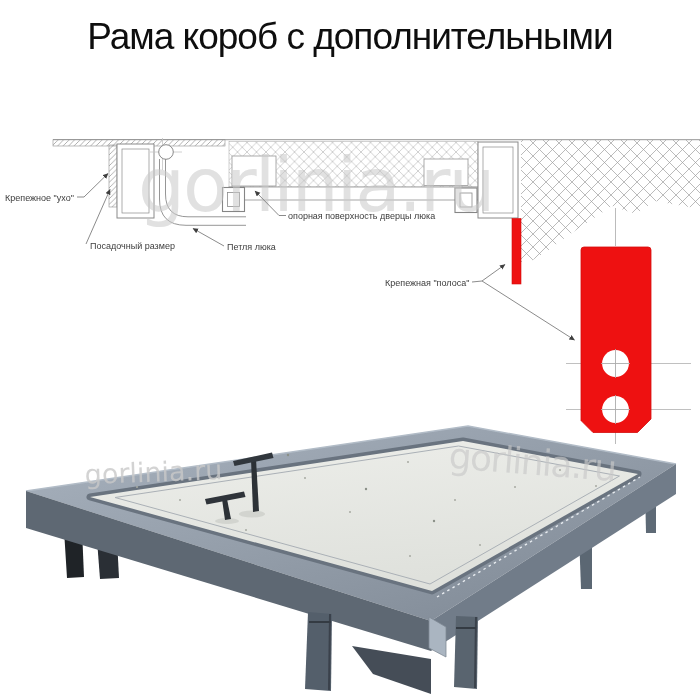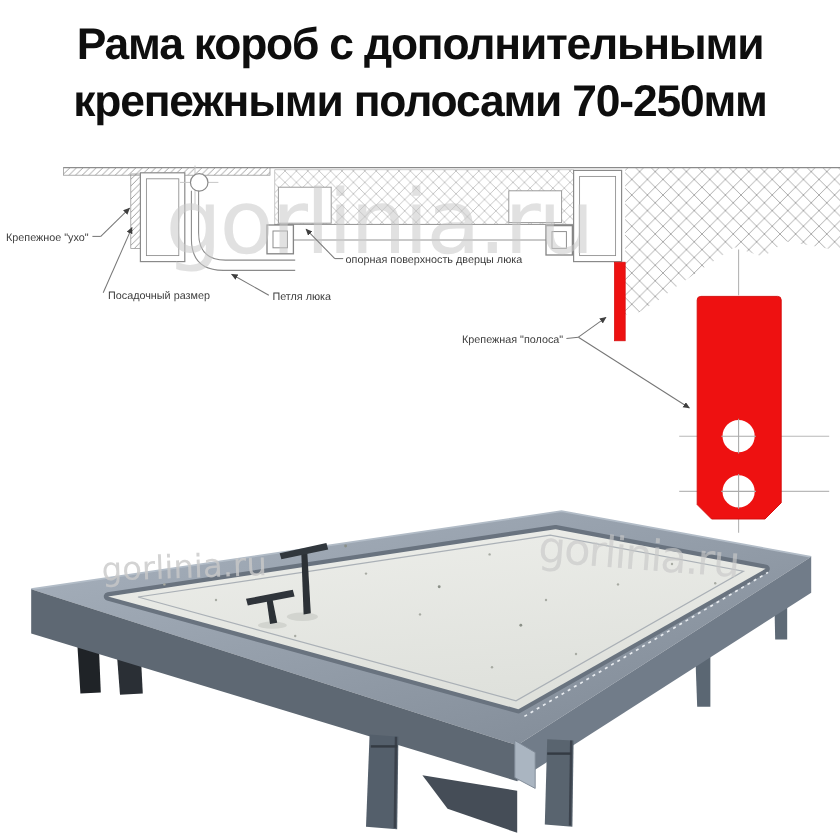--- a/index.html
+++ b/index.html
@@ -1,31 +1,30 @@
 <!DOCTYPE html>
 <html><head>
 <meta charset="utf-8">
 <style>
   html,body{margin:0;padding:0;width:700px;height:700px;background:#ffffff;overflow:hidden;
     font-family:"Liberation Sans",sans-serif;}
   .stage{position:relative;width:700px;height:700px;background:#fff;}
   .title{position:absolute;top:13px;left:0;right:0;text-align:center;
-    font-size:37px;line-height:48px;font-weight:700;color:#0e0e0e;letter-spacing:-1px;}
+    font-size:37px;line-height:48px;font-weight:400;color:#0e0e0e;letter-spacing:-1px;}
   svg{position:absolute;left:0;top:0;}
   .dlabel{font-size:9px;fill:#3c3c3c;font-family:"Liberation Sans",sans-serif;}
   .wmark{font-family:"DejaVu Sans",sans-serif;fill:#c9c9c9;}
 </style>
 </head>
 <body>
 
 <div class="stage">
 
   <div class="title">
     <div>Рама короб с дополнительными</div>
-    <div>крепежными полосами 70-250мм</div>
   </div>
 
   <svg width="700" height="700" viewBox="0 0 700 700">
     <defs>
       <pattern id="hatchD" patternUnits="userSpaceOnUse" width="5.5" height="5.5">
         <path d="M0,5.5 L5.5,0" stroke="#8f8f8f" stroke-width="0.7" fill="none"></path>
       </pattern>
       <pattern id="crossW" patternUnits="userSpaceOnUse" width="13" height="13">
         <path d="M0,0 L13,13 M13,0 L0,13" stroke="#9d9d9d" stroke-width="0.7" fill="none"></path>
       </pattern>

